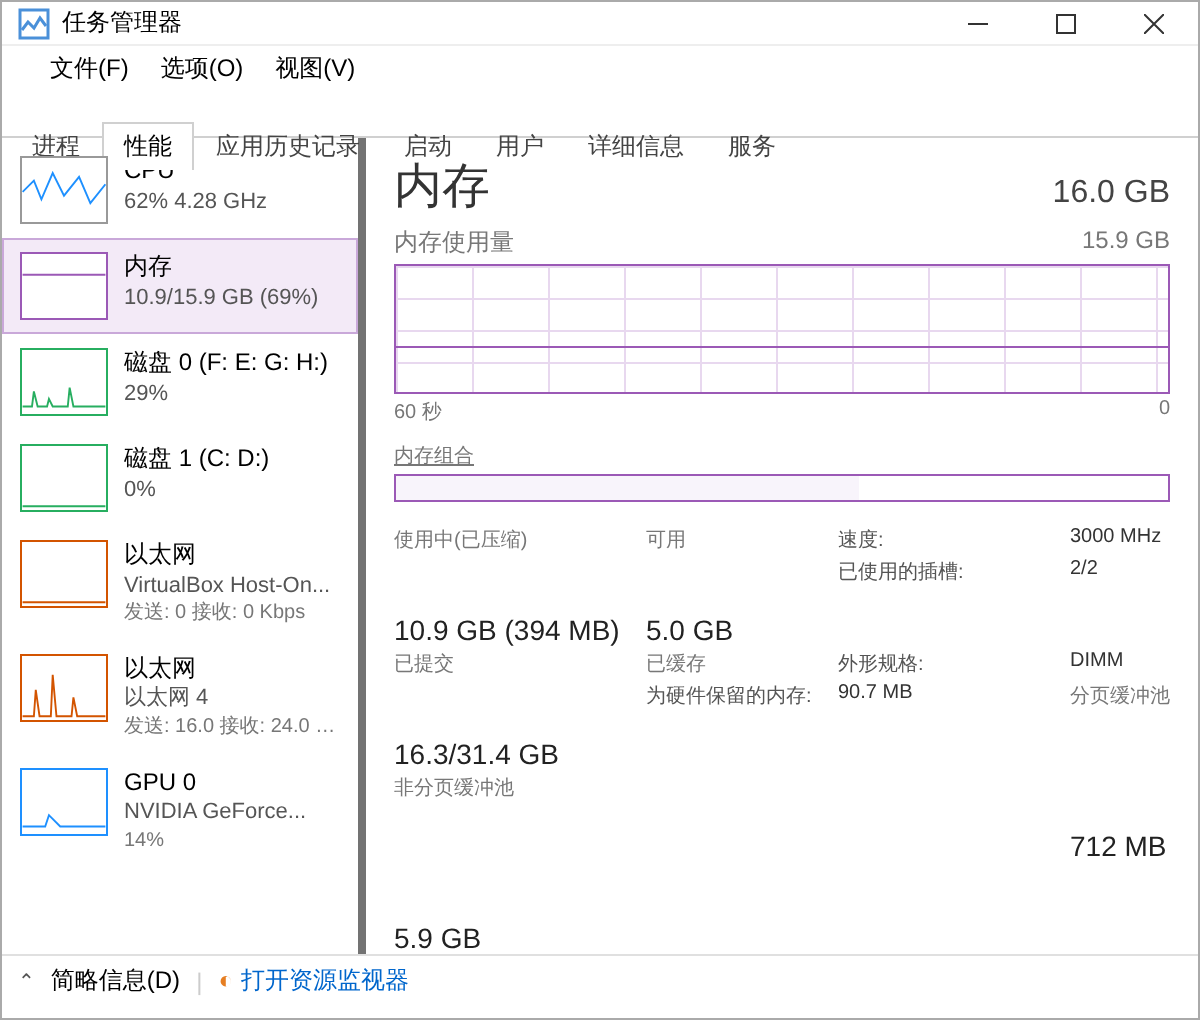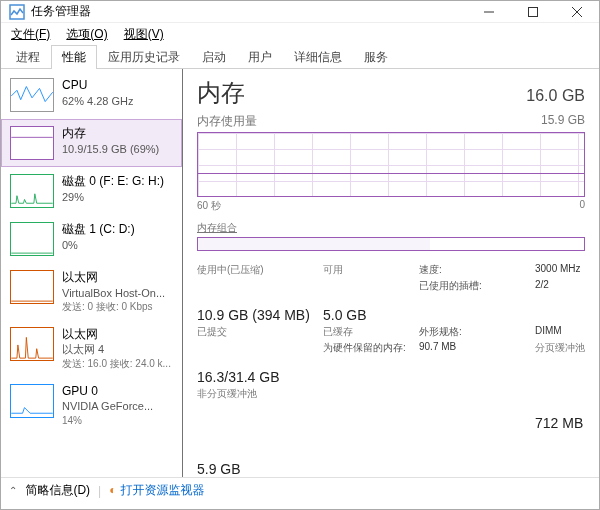--- a/index.html
+++ b/index.html
@@ -31,56 +31,55 @@
   .titlebar .spacer { flex: 1; }
   .win-btn {
     width: 44px; height: 30px; display:flex; align-items:center; justify-content:center;
     color: #333;
   }
   
   .menubar {
     height: 22px;
     display: flex;
     align-items: center;
-    padding: 0 2px;
+    padding: 0 16px;
     font-size: 12px;
-    text-decoration: underline;
   }
   .menubar .menu-item { padding: 2px 8px; }
   
   .tabs-row {
     display: flex;
     align-items: flex-end;
     border-bottom: 1px solid #d0d0d0;
     padding: 0 4px;
     height: 24px;
     position: relative;
   }
   .tab {
     padding: 3px 10px;
     border: 1px solid transparent;
     border-bottom: none;
     color: #444;
     position: relative;
-    top: 1px;
+    top: 17px;
     background: transparent;
   }
   .tab.active {
     border-color: #d0d0d0;
     background: #fff;
     color: #000;
   }
   
   .body {
     display: flex;
     height: calc(510px - 30px - 22px - 24px - 26px);
   }
   .sidebar {
     width: 182px;
-    border-right: 1px solid #737373;
+    border-right: 4px solid #737373;
     overflow-y: auto;
     padding-top: 2px;
   }
   .side-item {
     display: flex;
     align-items: flex-start;
     padding: 6px 8px;
     border: 1px solid transparent;
     gap: 8px;
     min-height: 48px;

